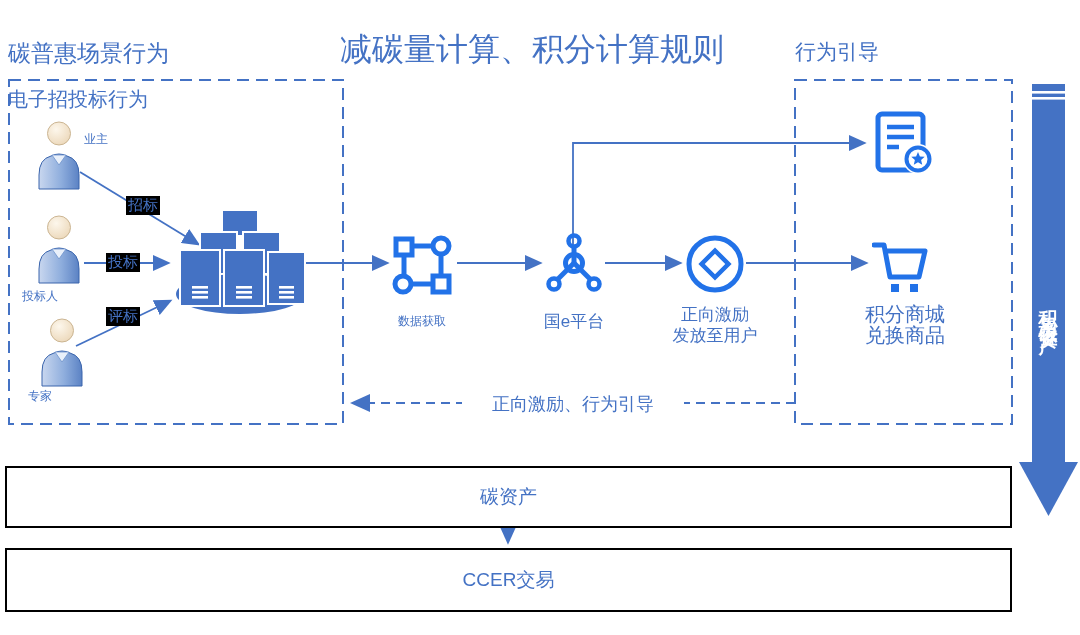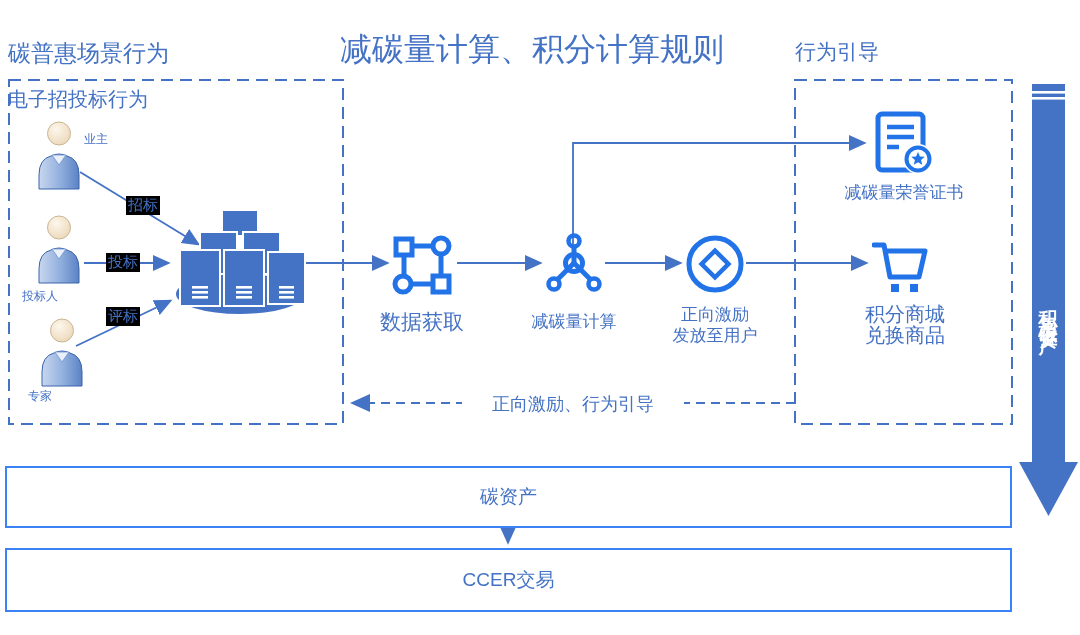--- a/index.html
+++ b/index.html
@@ -7,21 +7,21 @@
     position:relative;width:1080px;height:635px;background:#fff;overflow:hidden;
     font-family:"Liberation Sans","DejaVu Sans",sans-serif;color:#4472C4;
   }
   .abs{position:absolute;}
   .ttl{font-weight:normal;color:#4472C4;text-align:left;}
   .lbl{color:#4472C4;text-align:center;line-height:21px;}
   .action-lbl{color:#4472C4;font-size:15px;background:#000000;padding:0 2px;}
   .actor-lbl{color:#4472C4;font-size:12px;text-align:left;}
   .bar{
     position:absolute;left:5px;width:1003px;height:58px;
-    border:2px solid #3b82f6;background:#fff;
+    border:2px solid #000000;background:#fff;
     display:flex;align-items:center;justify-content:center;
     font-size:19px;color:#4472C4;
   }
   .varrow-text{
     position:absolute;left:1030px;top:236px;width:36px;height:150px;
     display:flex;align-items:center;justify-content:center;
     writing-mode:vertical-rl;color:#fff;font-size:19px;letter-spacing:6px;font-weight:bold;
   }
   .fb-label{
     position:absolute;left:462px;top:392px;width:222px;text-align:center;
@@ -131,34 +131,34 @@
       <rect x="5" y="6" width="16" height="16"></rect>
       <circle cx="50" cy="13" r="8"></circle>
       <circle cx="12" cy="51" r="8"></circle>
       <rect x="42" y="43" width="16" height="16"></rect>
       <line x1="21" y1="13" x2="42" y2="13"></line>
       <line x1="13" y1="22" x2="13" y2="43"></line>
       <line x1="50" y1="21" x2="50" y2="43"></line>
       <line x1="20" y1="51" x2="42" y2="51"></line>
     </g>
   </svg>
-  <div class="abs lbl" style="left:377px;top:311px;width:90px;font-size:21px">数据获取</div>
+  <div class="abs lbl" style="left:377px;top:311px;width:90px;font-size:12px">数据获取</div>
 
   <svg class="abs" style="left:544px;top:232px" width="60" height="64">
     <g stroke="#2272E8" fill="none">
       <line x1="30" y1="31" x2="30" y2="14" stroke-width="5"></line>
       <line x1="30" y1="31" x2="13" y2="48" stroke-width="5"></line>
       <line x1="30" y1="31" x2="47" y2="48" stroke-width="5"></line>
       <circle cx="30" cy="9" r="5.5" stroke-width="4.5"></circle>
       <circle cx="10" cy="52" r="5.5" stroke-width="4.5"></circle>
       <circle cx="50" cy="52" r="5.5" stroke-width="4.5"></circle>
       <circle cx="30" cy="31" r="8.5" stroke-width="5"></circle>
     </g>
   </svg>
-  <div class="abs lbl" style="left:518px;top:311px;width:112px;font-size:17px">减碳量计算</div>
+  <div class="abs lbl" style="left:518px;top:311px;width:112px;font-size:17px">国e平台</div>
 
   <svg class="abs" style="left:684px;top:234px" width="64" height="64">
     <circle cx="31" cy="30" r="26" stroke="#2272E8" stroke-width="5" fill="none"></circle>
     <rect x="21.5" y="20.5" width="19" height="19" transform="rotate(45 31 30)" stroke="#2272E8" stroke-width="4.5" fill="none"></rect>
   </svg>
   <div class="abs lbl" style="left:659px;top:304px;width:112px;font-size:17px">
     <div>正向激励</div>
     <div>发放至用户</div>
   </div>
 
@@ -166,21 +166,20 @@
     <rect x="6" y="4" width="45" height="56" rx="4" stroke="#2272E8" stroke-width="5" fill="none"></rect>
     <g stroke="#2272E8" stroke-width="4.5">
       <line x1="15" y1="17" x2="42" y2="17"></line>
       <line x1="15" y1="27" x2="42" y2="27"></line>
       <line x1="15" y1="37" x2="27" y2="37"></line>
     </g>
     <circle cx="46" cy="49" r="15" fill="#fff"></circle>
     <circle cx="46" cy="49" r="11.5" stroke="#2272E8" stroke-width="4" fill="#fff"></circle>
     <path d="M46,42 L47.9,46.4 L52.7,46.8 L49.1,50 L50.2,54.7 L46,52.2 L41.8,54.7 L42.9,50 L39.3,46.8 L44.1,46.4 Z" fill="#2272E8"></path>
   </svg>
-  <div class="abs lbl" style="left:833px;top:182px;width:142px;font-size:17px">减碳量荣誉证书</div>
 
   <svg class="abs" style="left:872px;top:238px" width="60" height="60">
     <path d="M2,7 L12,7 L18,39 L47,39 L53,13 L15,13" fill="none" stroke="#2272E8" stroke-width="5" stroke-linejoin="round" stroke-linecap="round"></path>
     <rect x="19" y="46" width="8" height="8" fill="#2272E8"></rect>
     <rect x="38" y="46" width="8" height="8" fill="#2272E8"></rect>
   </svg>
   <div class="abs lbl" style="left:849px;top:304px;width:112px;font-size:20px">
     <div>积分商城</div>
     <div>兑换商品</div>
   </div>

